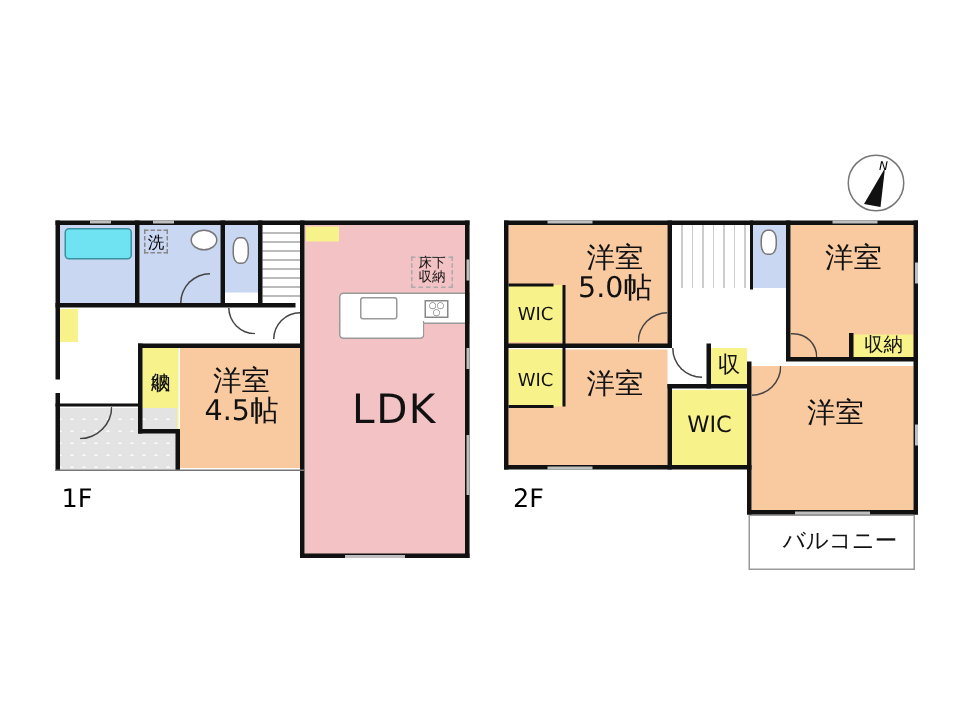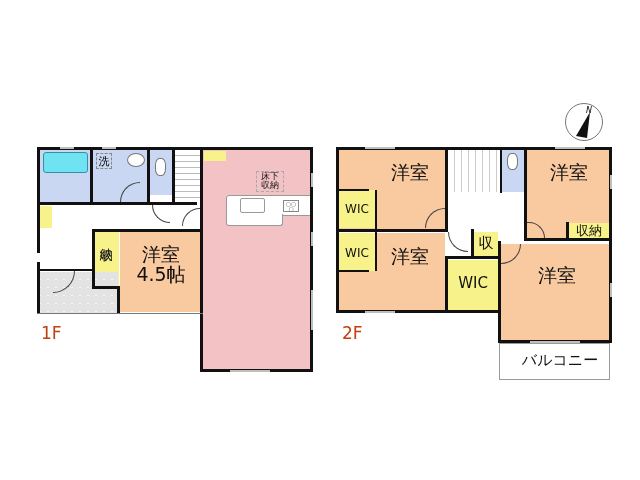--- a/index.html
+++ b/index.html
@@ -13,25 +13,25 @@
   .room-yellow { background:#f8f28a; }
   .room-white { background:#ffffff; }
   .tile { background-color:#e3e3e3;
           background-image:linear-gradient(45deg, rgba(255,255,255,0.7) 1px, transparent 1px),
                            linear-gradient(-45deg, rgba(255,255,255,0.7) 1px, transparent 1px);
           background-size:8px 8px; }
   .label { position:absolute; text-align:center; color:#111; line-height:1.05; white-space:nowrap; }
   .big { font-size:27px; letter-spacing:1px; }
   .mid { font-size:17px; }
   .sm { font-size:13px; }
-  .tiny { font-size:9px; }
+  .tiny { font-size:9px;margin-left:18px; }
   .vert { writing-mode:vertical-rl; }
   .door-arc { position:absolute; border:1px solid #444; box-sizing:border-box; }
   .window { position:absolute; background:#bfbfbf; }
-  .floor-label { position:absolute; font-size:17px; color:#c2410c; }
+  .floor-label { position:absolute; font-size:17px; color:#000000; }
 </style>
 </head>
 <body>
 
 <div class="abs" style="left:565px;top:103px;width:38px;height:38px;border:1px solid #777;border-radius:50%;">
   <svg width="38" height="38" style="position:absolute;left:-1px;top:-1px;">
     <polygon points="25,9 11,33 22,35" fill="#111"></polygon>
   </svg>
   <span style="position:absolute;left:20px;top:2px;font-size:8px;font-style:italic;">N</span>
 </div>
@@ -45,20 +45,21 @@
   <div class="abs" style="left:240px;top:198px;width:25px;height:15px;border:1px solid #999;border-radius:2px;"></div>
   <div class="abs" style="left:283px;top:200px;width:16px;height:12px;border:1px solid #888;font-size:6px;line-height:5px;text-align:center;color:#666;">○○<br>○</div>
 
   <div class="label tiny" style="left:256px;top:171px;width:26px;border:1px dashed #aaa;background:transparent;">
     <div>床下</div>
     <div>収納</div>
   </div>
 
   <div class="abs room-yellow" style="left:204px;top:151px;width:22px;height:10px;"></div>
   <div class="label big" style="left:213px;top:260px;width:100px;">
+    <div>LDK</div>
   </div>
 
   <div class="abs room-blue" style="left:40px;top:150px;width:50px;height:53px;"></div>
   <div class="abs" style="left:43px;top:152px;width:45px;height:21px;background:#6fe3f2;border:1px solid #3a8fa0;border-radius:3px;"></div>
 
   <div class="abs room-blue" style="left:93px;top:150px;width:54px;height:53px;"></div>
   <div class="abs" style="left:96px;top:153px;width:16px;height:16px;border:1px dashed #888;font-size:11px;text-align:center;line-height:16px;">洗</div>
   <div class="abs" style="left:127px;top:153px;width:18px;height:14px;border:1px solid #777;border-radius:50%;background:#fff;"></div>
 
   <div class="abs room-blue" style="left:150px;top:150px;width:22px;height:45px;"></div>
@@ -114,20 +115,21 @@
 </div>
 
 <div>
 
   <div class="abs room-orange" style="left:339px;top:150px;width:106px;height:81px;"></div>
 
   <div class="abs room-yellow" style="left:339px;top:190px;width:36px;height:38px;"></div>
   <div class="label sm" style="left:339px;top:203px;width:36px;font-size:12px;">WIC</div>
   <div class="label" style="left:375px;top:163px;width:70px;font-size:19px;">
     <div>洋室</div>
+    <div>5.0帖</div>
   </div>
 
   <div class="abs room-white" style="left:448px;top:150px;width:52px;height:42px;background-image:repeating-linear-gradient(90deg, #fff 0 6px, #ccc 6px 7px);"></div>
   <div class="abs room-white" style="left:448px;top:193px;width:76px;height:48px;"></div>
 
   <div class="abs room-blue" style="left:502px;top:150px;width:22px;height:42px;"></div>
   <div class="abs" style="left:507px;top:153px;width:11px;height:17px;border:1px solid #777;border-radius:40%;background:#fff;"></div>
 
   <div class="abs room-orange" style="left:527px;top:150px;width:82px;height:88px;"></div>
   <div class="label" style="left:530px;top:163px;width:78px;font-size:19px;">

